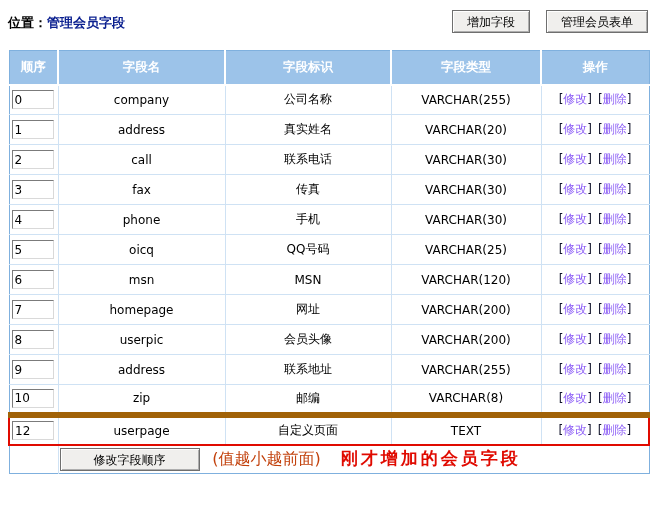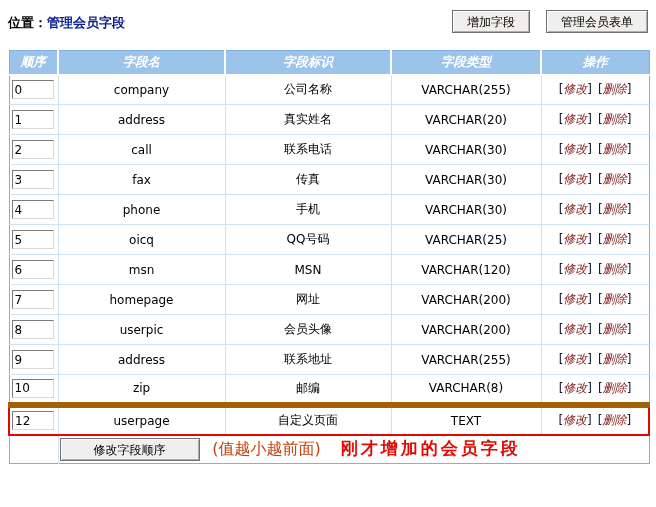--- a/index.html
+++ b/index.html
@@ -39,26 +39,25 @@
     border-collapse: collapse;
     border: 1px solid #7fb0de;
     background: #ffffff;
     table-layout: fixed;
   }
   .fields-table th {
     background: #9cc3e9;
     color: #ffffff;
     font-weight: bold;
     font-size: 12.5px;
-    height: 24px;
+    height: 34px;
     border-right: 2px solid #ffffff;
     border-bottom: 2px solid #ffffff;
     text-align: center;
     padding: 0;
-    font-style: italic;
   }
   .fields-table th:last-child { border-right: none; }
   .fields-table td {
     height: 30px;
     padding: 0;
     text-align: center;
     border-right: 1px solid #cfe2f4;
     border-bottom: 1px solid #cfe2f4;
     vertical-align: middle;
     font-size: 12px;
@@ -68,21 +67,21 @@
   .order-input {
     width: 42px; height: 19px;
     border: 1px solid;
     border-color: #7b7b7b #d9d9d9 #d9d9d9 #7b7b7b;
     background: #ffffff;
     font-family: "DejaVu Sans", "Liberation Sans", sans-serif;
     font-size: 12px;
     padding: 1px 2px;
     color: #000;
   }
-  .op-link { color: #7f1d1d; text-decoration: none; cursor: pointer; font-style: italic; }
+  .op-link { color: #8b5cf6; text-decoration: none; cursor: pointer; }
   .bracket { color: #10122a; }
   .action-group { white-space: nowrap; }
   .action-gap { display: inline-block; width: 6px; }
 
   
   tr.hl td { border-top: 6px solid #a16207; border-bottom: 2px solid #e00a00; }
   tr.hl td:first-child { border-left: 2px solid #e00a00; }
   tr.hl td:last-child { border-right: 2px solid #e00a00; }
 
   

